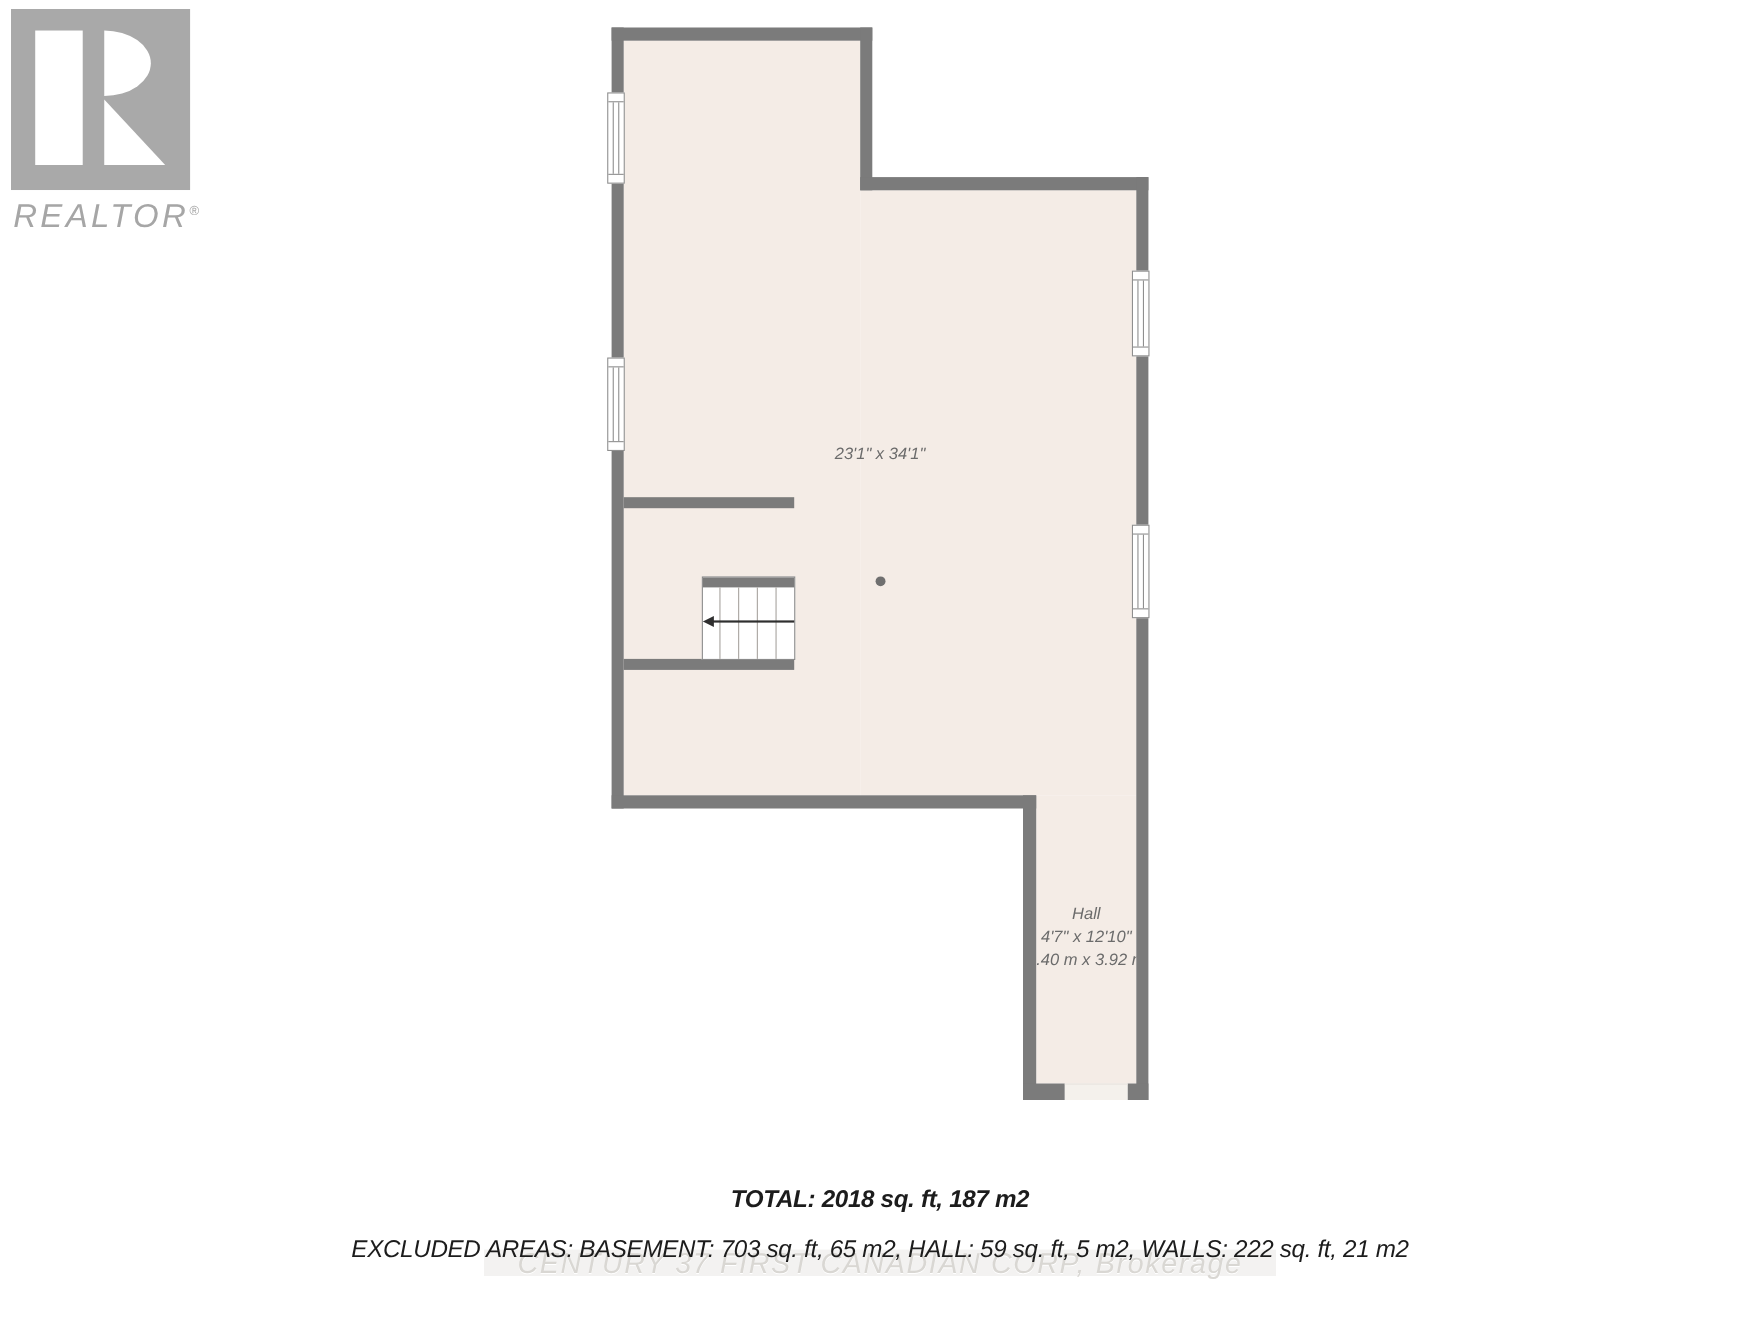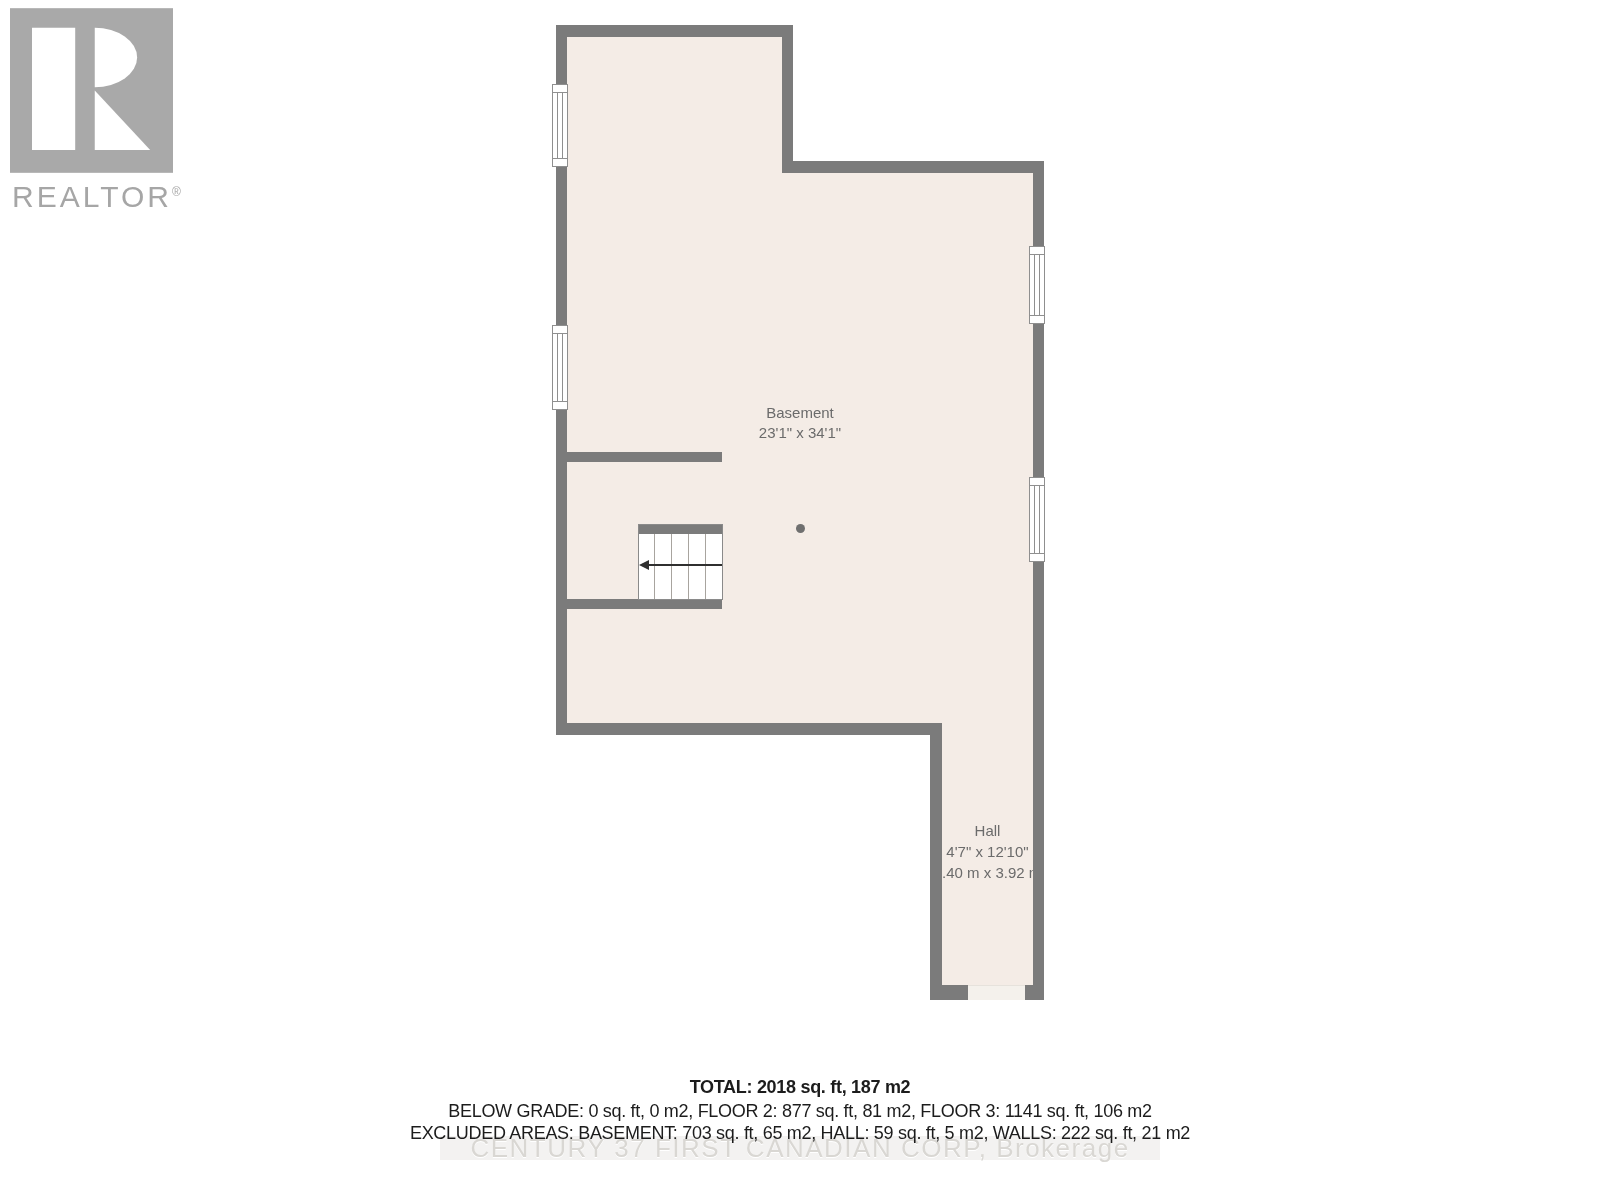--- a/index.html
+++ b/index.html
@@ -1,18 +1,19 @@
 <!DOCTYPE html>
 <html><head>
 <meta charset="utf-8">
 <style>
   html,body{margin:0;padding:0;background:#ffffff;}
   #canvas{
     position:relative;width:1600px;height:1200px;background:#ffffff;overflow:hidden;
     font-family:"Liberation Sans",sans-serif;
+    font-style:italic;
   }
   
   #logo{position:absolute;left:10px;top:8px;width:180px;}
   #logo-text{
     position:absolute;left:2px;top:172px;font-size:30px;color:#a6a6a6;
     letter-spacing:3px;white-space:nowrap;
   }
   #logo-text sup{font-size:12px;letter-spacing:0;}
   
   .floor{position:absolute;background:#f4ece6;}
@@ -34,21 +35,21 @@
     border-top:5px solid transparent;border-bottom:5px solid transparent;border-right:10px solid #2f2f2f;
   }
   #column-dot{position:absolute;left:796px;top:524px;width:9px;height:9px;border-radius:50%;background:#6f6f6f;}
   
   .room-label{color:#6b6b6b;font-size:15px;line-height:20px;text-align:center;}
   #basement-label{position:absolute;left:567px;top:403px;width:466px;}
   #hall-clip{position:absolute;left:942px;top:723px;width:91px;height:262px;overflow:hidden;}
   #hall-label{position:absolute;top:97px;left:50%;transform:translateX(-50%);white-space:nowrap;line-height:21px;}
   #hall-label div{white-space:nowrap;}
   
-  .footer-line{position:absolute;left:0;width:1600px;text-align:center;color:#1c1c1c;font-size:18px;letter-spacing:-0.3px;z-index:2;}
+  .footer-line{position:absolute;left:0;width:1600px;text-align:center;color:#1c1c1c;font-size:22px;letter-spacing:-0.3px;z-index:2;}
   #total-line{top:1077px;font-weight:bold;}
   #grade-line{top:1101px;}
   #excluded-line{top:1123px;}
   #watermark-band{position:absolute;left:440px;top:1136px;width:720px;height:24px;background:rgba(233,232,229,0.55);z-index:0;}
   #watermark{
     position:absolute;left:0;top:1133px;width:1600px;text-align:center;
     font-size:26px;color:#d9d7d3;letter-spacing:1.5px;z-index:1;white-space:nowrap;
     text-shadow:0 1px 0 #ffffff;
   }
   #disclaimer{position:absolute;left:0;top:1161px;width:1600px;text-align:center;font-size:11px;color:#8c8c8c;z-index:2;}
@@ -117,30 +118,28 @@
     <div class="tread t2"></div>
     <div class="tread t3"></div>
     <div class="tread t4"></div>
   </div>
   <div id="stair-arrow"></div>
   <div id="stair-arrow-head"></div>
 
   <div id="column-dot"></div>
 
   <div id="basement-label" class="room-label">
-    <div>Basement</div>
     <div>23'1" x 34'1"</div>
   </div>
   <div id="hall-clip">
     <div id="hall-label" class="room-label">
       <div>Hall</div>
       <div>4'7" x 12'10"</div>
       <div>1.40 m x 3.92 m</div>
     </div>
   </div>
 
   <div id="watermark-band"></div>
   <div id="watermark">CENTURY 37 FIRST CANADIAN CORP, Brokerage</div>
   <div id="total-line" class="footer-line">TOTAL: 2018 sq. ft, 187 m2</div>
-  <div id="grade-line" class="footer-line">BELOW GRADE: 0 sq. ft, 0 m2, FLOOR 2: 877 sq. ft, 81 m2, FLOOR 3: 1141 sq. ft, 106 m2</div>
   <div id="excluded-line" class="footer-line">EXCLUDED AREAS: BASEMENT: 703 sq. ft, 65 m2, HALL: 59 sq. ft, 5 m2, WALLS: 222 sq. ft, 21 m2</div>
 
 </div>
 
 </body></html>

